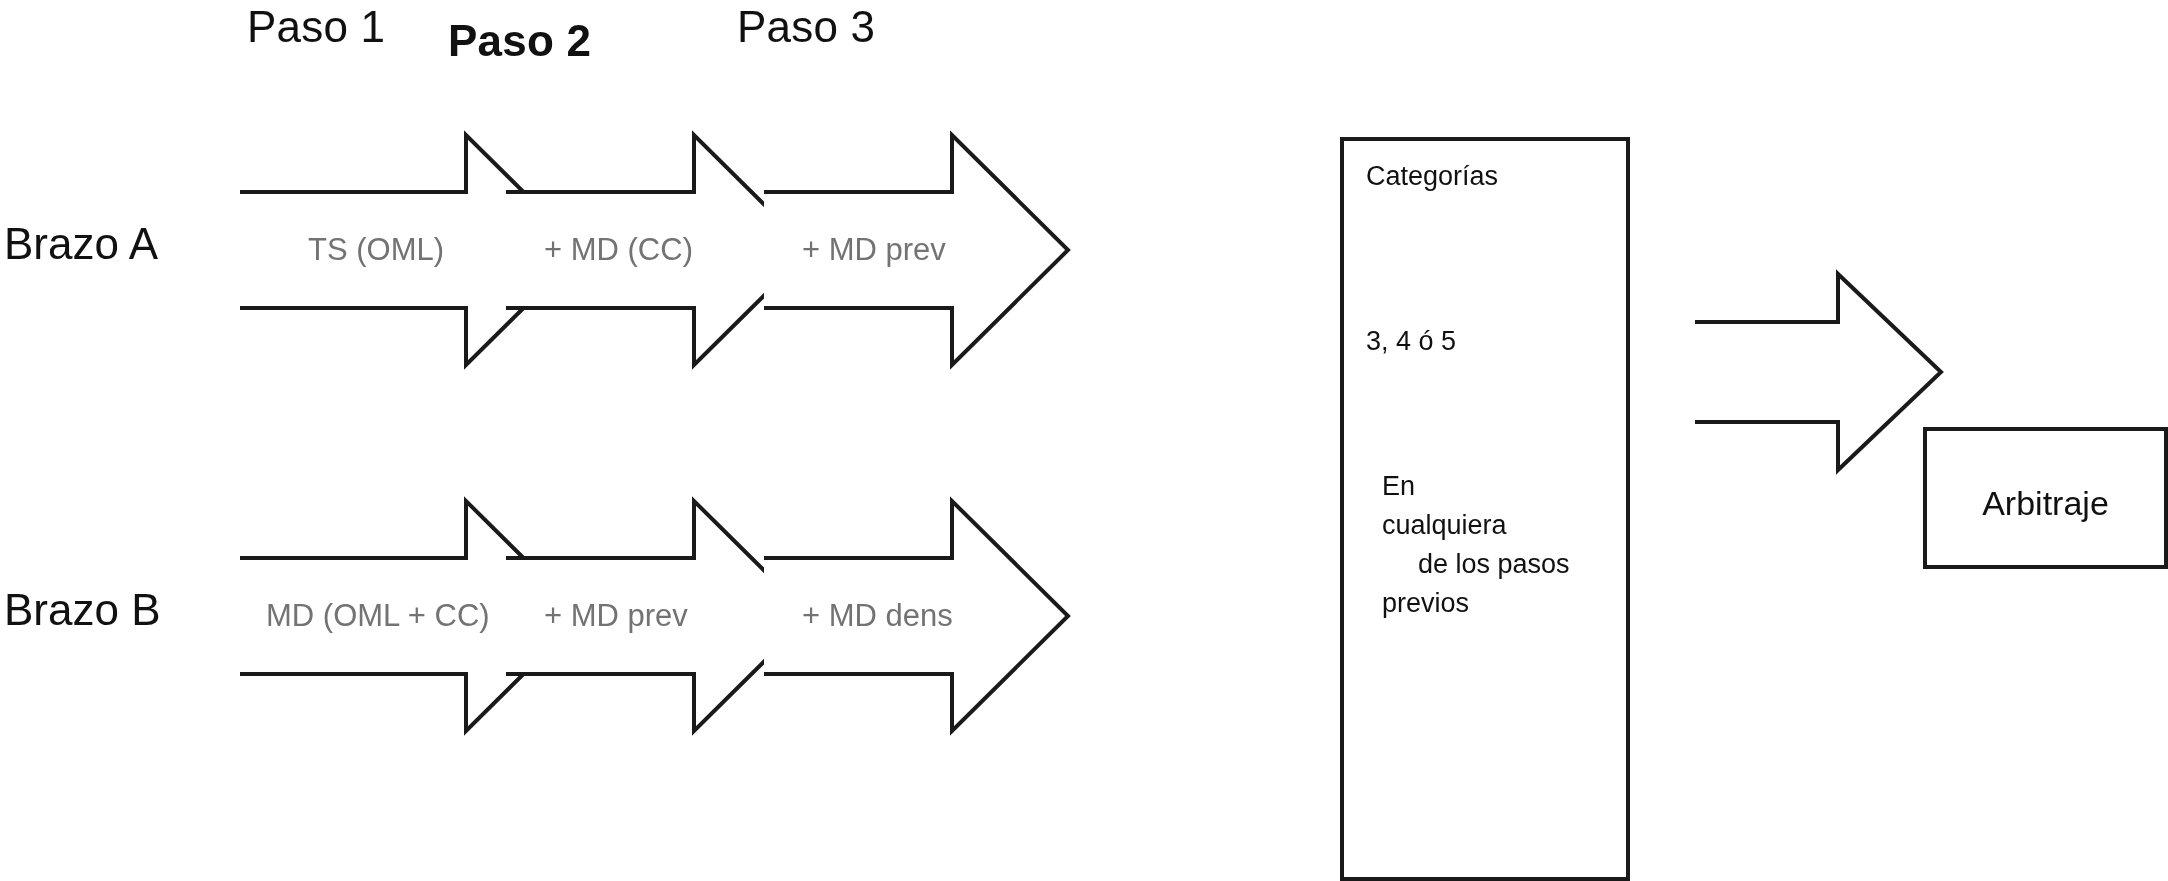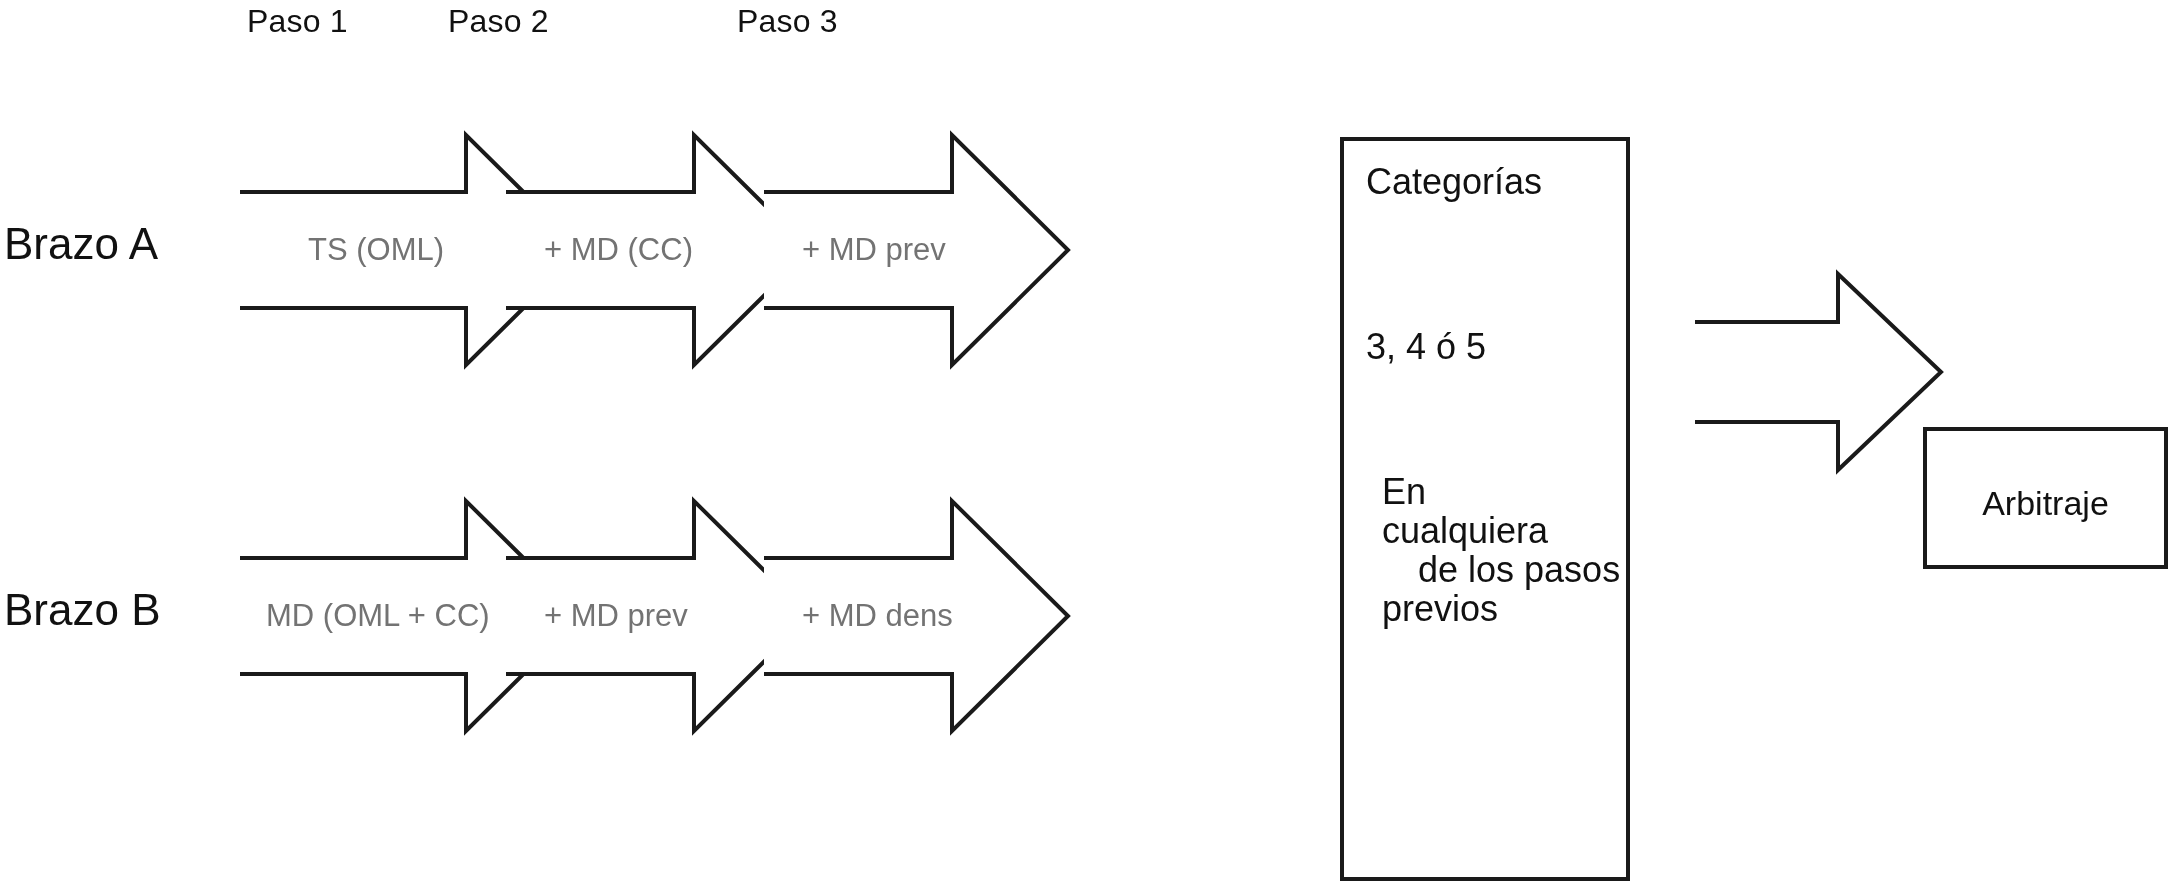--- a/index.html
+++ b/index.html
@@ -15,21 +15,21 @@
     position: relative;
     width: 2168px;
     height: 881px;
     background: #ffffff;
     overflow: hidden;
   }
   .abs { position: absolute; }
 
   
   .step-header {
-    font-size: 32px;
+    font-size: 44px;
     line-height: 1;
     color: #111111;
     white-space: nowrap;
     letter-spacing: 0.2px;
   }
 
   
   .arm-label {
     font-size: 44px;
     line-height: 1;
@@ -65,41 +65,41 @@
 
   
   .rect-box {
     position: absolute;
     background: #ffffff;
     border: 4px solid #1a1a1a;
     box-sizing: border-box;
   }
   .cat-line {
     position: absolute;
-    font-size: 36px;
+    font-size: 27px;
     line-height: 1.18;
     color: #111111;
   }
   .arbitraje-label {
     position: absolute;
     width: 100%;
     text-align: center;
     font-size: 34px;
     color: #111111;
     white-space: nowrap;
   }
 </style>
 </head>
 <body>
 
 <div id="canvas">
 
   <div id="step-headers">
       <div class="abs step-header" style="left: 247px; top: 5px;">Paso 1</div>
-      <div class="abs step-header" style="left: 448px; top: 5px;">Paso 2</div>
+      <div class="abs step-header" style="left: 448px; top: 19px; font-weight: bold;">Paso 2</div>
       <div class="abs step-header" style="left: 737px; top: 5px;">Paso 3</div>
     </div>
 
   <div id="arm-labels">
       <div class="abs arm-label" style="left: 4px; top: 222px;">Brazo A</div>
       <div class="abs arm-label" style="left: 4px; top: 588px;">Brazo B</div>
     </div>
 
   <div id="arrows-layer">
       <div class="arrow-wrap" style="left: 238px; top: 133px; width: 346px; height: 234px;">

